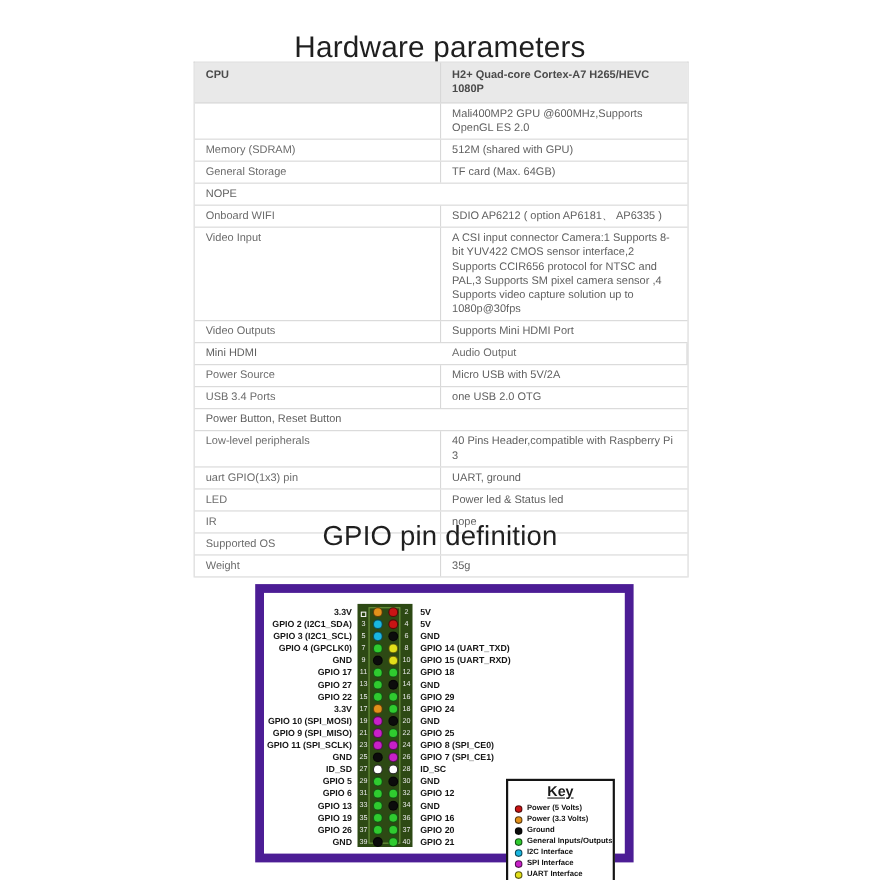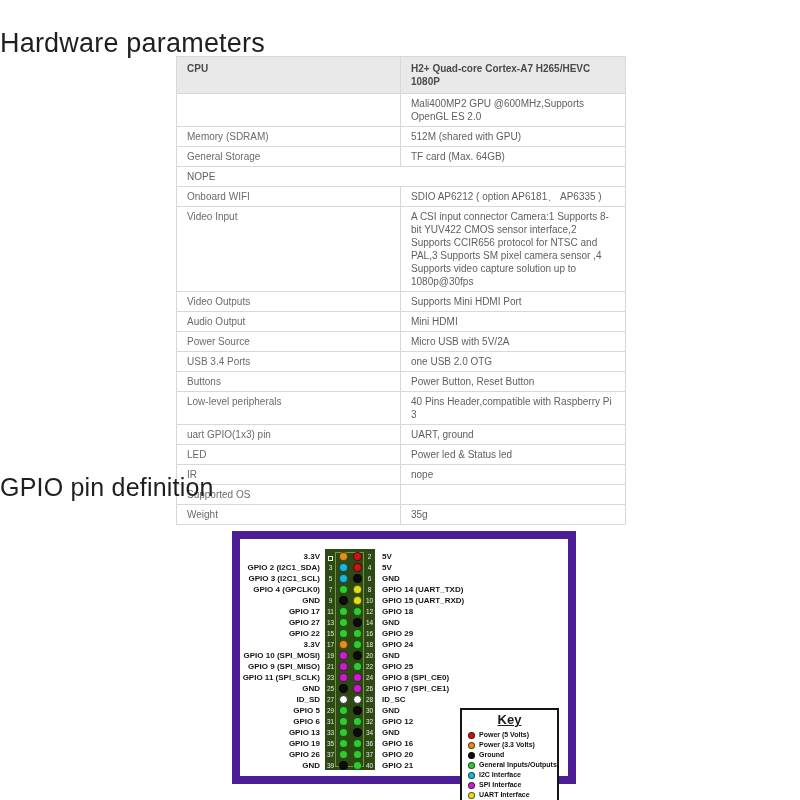--- a/index.html
+++ b/index.html
@@ -2,21 +2,21 @@
 <html><head>
 <meta charset="utf-8">
 <style>
   html,body{margin:0;padding:0;}
   body{
     width:800px;height:800px;background:#ffffff;position:relative;
     font-family:"Liberation Sans", sans-serif;
     -webkit-font-smoothing:antialiased;
   }
   .page-title{
-    position:absolute;left:0;width:800px;
+    position:absolute;left:0;width:800px;text-align:center;
     color:#1f1f1f;font-weight:400;letter-spacing:0.2px;
   }
   #hw-title{top:10px;font-size:27px;}
   #gpio-title{top:452px;font-size:25px;}
 
   
   .hw-table{
     position:absolute;left:176px;top:56px;width:448px;
     border:1px solid #d8d8d8;border-bottom:none;background:#fff;
   }
@@ -114,33 +114,32 @@
     </div>
     <div class="hw-row">
       <div class="hw-cell hw-label">Video Input</div>
       <div class="hw-cell hw-value">A CSI input connector Camera:1 Supports 8-bit YUV422 CMOS sensor interface,2 Supports CCIR656 protocol for NTSC and PAL,3 Supports SM pixel camera sensor ,4 Supports video capture solution up to 1080p@30fps</div>
     </div>
     <div class="hw-row">
       <div class="hw-cell hw-label">Video Outputs</div>
       <div class="hw-cell hw-value">Supports Mini HDMI Port</div>
     </div>
     <div class="hw-row">
+      <div class="hw-cell hw-value">Mini HDMI</div>
       <div class="hw-cell hw-label">Audio Output</div>
-      <div class="hw-cell hw-value">Mini HDMI</div>
     </div>
     <div class="hw-row">
       <div class="hw-cell hw-label">Power Source</div>
       <div class="hw-cell hw-value">Micro USB with 5V/2A</div>
     </div>
     <div class="hw-row">
       <div class="hw-cell hw-label">USB 3.4 Ports</div>
       <div class="hw-cell hw-value">one USB 2.0 OTG</div>
     </div>
     <div class="hw-row">
-      <div class="hw-cell hw-label">Buttons</div>
       <div class="hw-cell hw-value">Power Button, Reset Button</div>
     </div>
     <div class="hw-row">
       <div class="hw-cell hw-label">Low-level peripherals</div>
       <div class="hw-cell hw-value">40 Pins Header,compatible with Raspberry Pi 3</div>
     </div>
     <div class="hw-row">
       <div class="hw-cell hw-label">uart GPIO(1x3) pin</div>
       <div class="hw-cell hw-value">UART, ground</div>
     </div>

